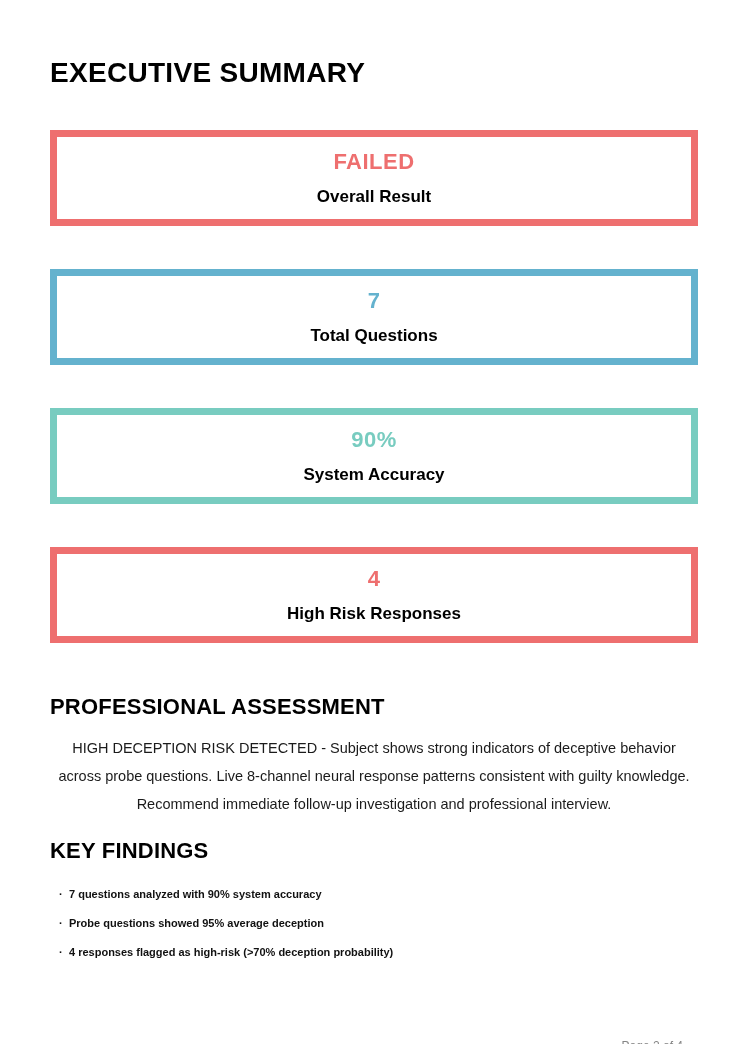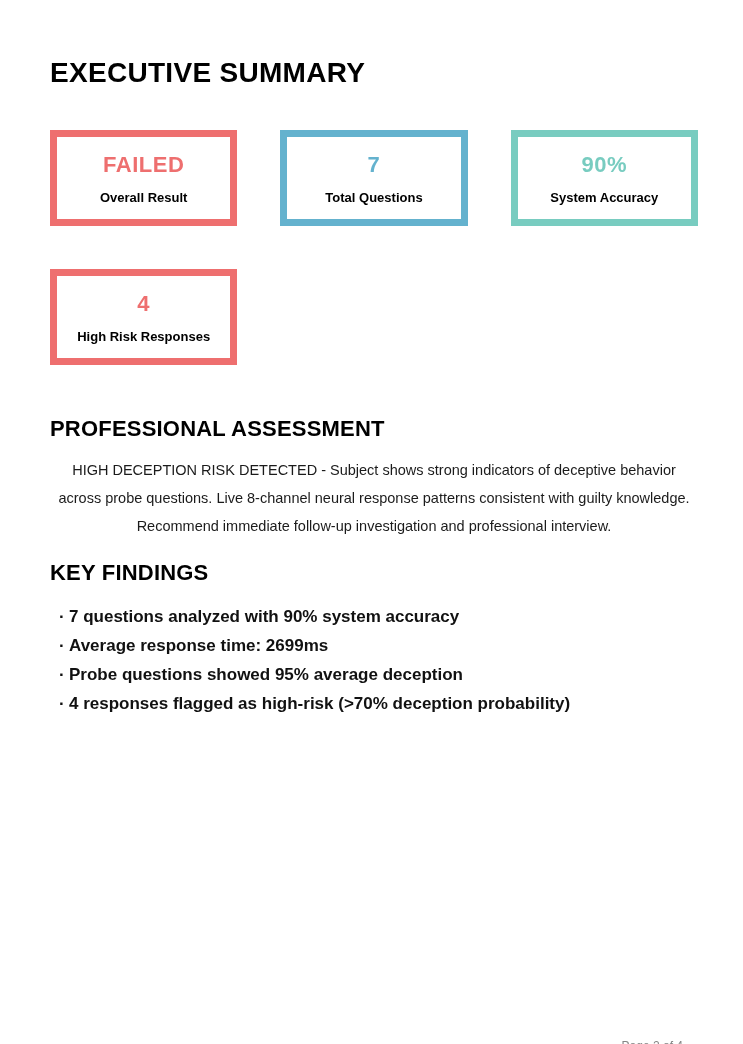--- a/index.html
+++ b/index.html
@@ -18,21 +18,21 @@
     margin-top: 38px;
   }
   .doc-title {
     font-size: 28px;
     font-weight: bold;
     color: #000;
     letter-spacing: 0.3px;
   }
   .stats-grid {
     display: grid;
-    grid-template-columns: repeat(3, 1fr);
+    grid-template-columns: repeat(1, 1fr);
     column-gap: 15px;
     row-gap: 12px;
     margin-top: 41px;
     gap: 43px;
   }
   .stat-card {
     height: 96px;
     border: 7px solid var(--card-color, #ccc);
     background: #fff;
     display: flex;
@@ -42,21 +42,21 @@
     gap: 12px;
     text-align: center;
   }
   .stat-value {
     font-size: 22px;
     font-weight: bold;
     color: var(--card-color, #333);
     letter-spacing: 0.5px;
   }
   .stat-label {
-    font-size: 13px;
+    font-size: 17px;
     font-weight: bold;
     color: #000;
   }
   .section-heading {
     font-size: 22px;
     font-weight: bold;
     color: #000;
     letter-spacing: 0.2px;
   }
   .assessment-heading { margin-top: 51px; }
@@ -67,21 +67,21 @@
     color: #1b1b1b;
     max-width: 648px;
     text-align: center;
   }
   .findings-heading { margin-top: 20px; }
   .findings-list {
     list-style: none;
     margin-top: 16px;
   }
   .finding-item {
-    font-size: 17px;
+    font-size: 11px;
     font-weight: bold;
     color: #111;
     line-height: 29px;
     padding-left: 19px;
     position: relative;
   }
   .finding-item::before {
     content: "\00B7";
     position: absolute;
     left: 9px;
@@ -127,20 +127,19 @@
     </div>
 
   </div>
 
   <h2 class="section-heading assessment-heading">PROFESSIONAL ASSESSMENT</h2>
   <p class="assessment-body">HIGH DECEPTION RISK DETECTED - Subject shows strong indicators of deceptive behavior across probe questions. Live 8-channel neural response patterns consistent with guilty knowledge. Recommend immediate follow-up investigation and professional interview.</p>
 
   <h2 class="section-heading findings-heading">KEY FINDINGS</h2>
   <ul class="findings-list">
     <li class="finding-item">7 questions analyzed with 90% system accuracy</li>
-    <li class="finding-item">Average response time: 2699ms</li>
     <li class="finding-item">Probe questions showed 95% average deception</li>
     <li class="finding-item">4 responses flagged as high-risk (&gt;70% deception probability)</li>
   </ul>
 
   <div class="page-footer">Page 2 of 4</div>
 
 </div>
 
 </body></html>

